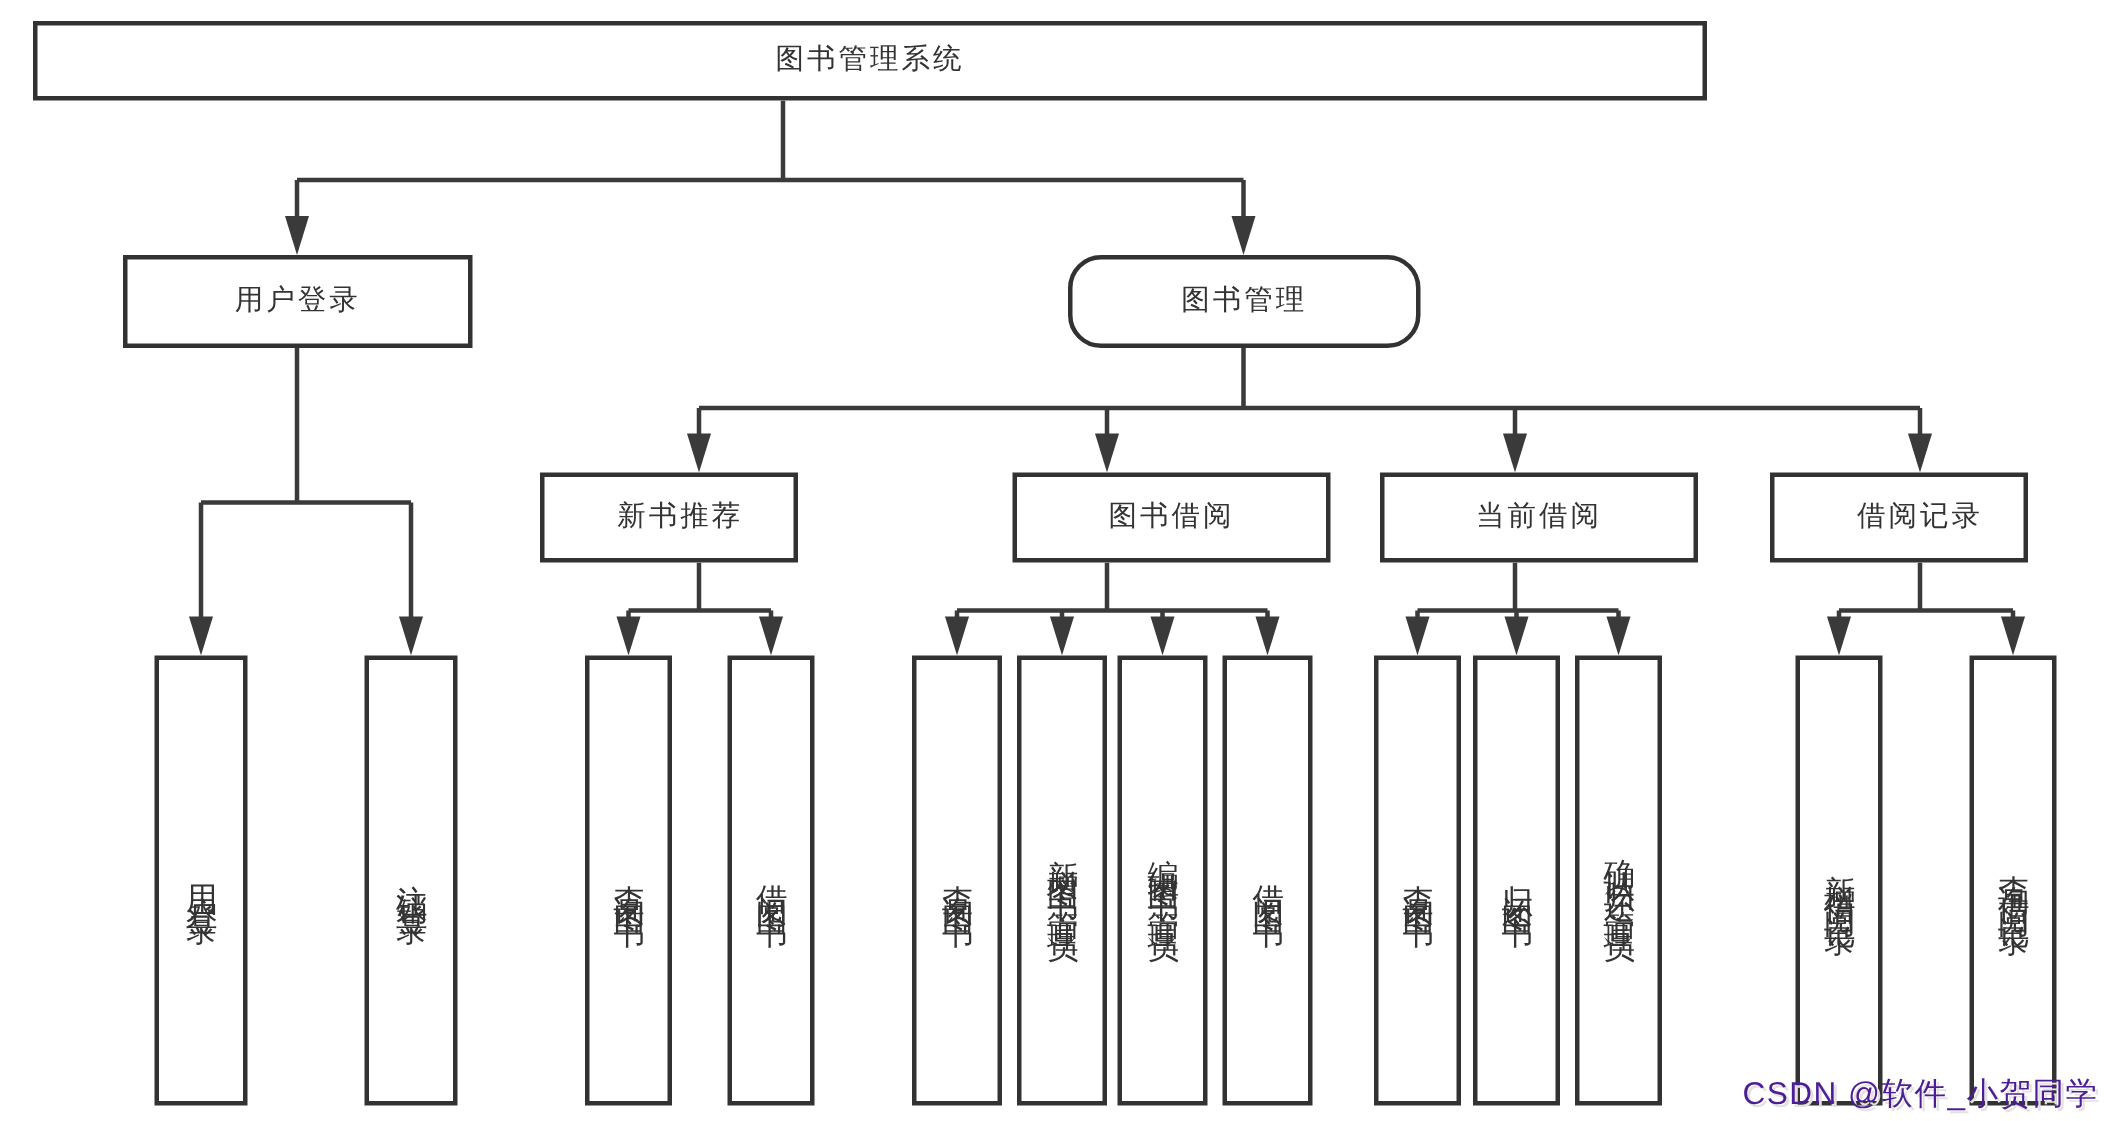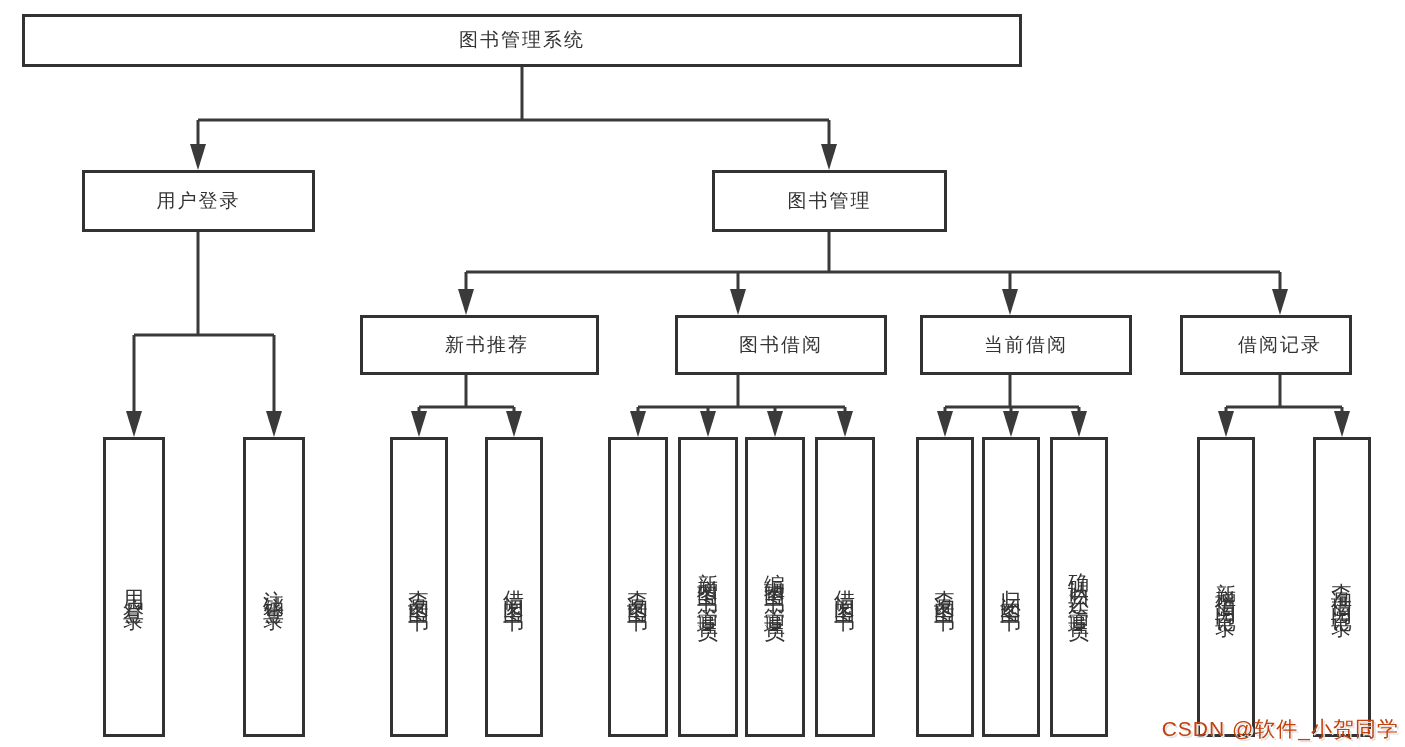--- a/index.html
+++ b/index.html
@@ -34,24 +34,24 @@
     line-height: 1.1;
   }
   .vbox {
     writing-mode: vertical-rl;
     text-orientation: mixed;
     font-size: 21px;
     letter-spacing: 7px;
     line-height: 1.1;
   }
   
-  .n-root      { left: 22px;   top: 14px;  width: 1000px; height: 53px; }
+  .n-root      { left: 22px;   top: 14px;  width: 1116px; height: 53px; }
   .n-login     { left: 82px;   top: 170px; width: 233px;  height: 62px; }
-  .n-manage    { left: 712px;  top: 170px; width: 235px;  height: 62px; }
-  .n-recommend { left: 360px;  top: 315px; width: 239px;  height: 60px; padding-left: 15px; }
+  .n-manage    { left: 712px;  top: 170px; width: 235px;  height: 62px; border-radius: 22px; }
+  .n-recommend { left: 360px;  top: 315px; width: 172px;  height: 60px; padding-left: 15px; }
   .n-borrow    { left: 632px;  top: 315px; width: 212px;  height: 60px; margin-left: 43px; }
   .n-current   { left: 904px;  top: 315px; width: 212px;  height: 60px; margin-left: 16px; }
   .n-records   { left: 1180px; top: 315px; width: 172px;  height: 60px; padding-left: 28px; }
   .leaf        { top: 437px; height: 300px; }
   .n-login1 { left: 103px;  width: 62px; }
   .n-login2 { left: 243px;  width: 62px; }
   .n-rec1   { left: 390px;  width: 58px; }
   .n-rec2   { left: 485px;  width: 58px; }
   .n-bor1   { left: 608px;  width: 60px; }
   .n-bor2   { left: 678px;  width: 60px; }
@@ -60,21 +60,21 @@
   .n-cur1   { left: 916px;  width: 58px; }
   .n-cur2   { left: 982px;  width: 58px; }
   .n-cur3   { left: 1050px; width: 58px; }
   .n-rcd1   { left: 1197px; width: 58px; }
   .n-rcd2   { left: 1313px; width: 58px; }
   .watermark {
     position: absolute;
     right: 6px;
     bottom: 4px;
     font-size: 21px;
-    color: #c2410c;
+    color: #4c1d95;
     letter-spacing: 1px;
     text-shadow: 2px 2px 0 #e2e2e2;
     white-space: nowrap;
   }
 </style>
 </head>
 <body>
 
 <div class="canvas">
 

